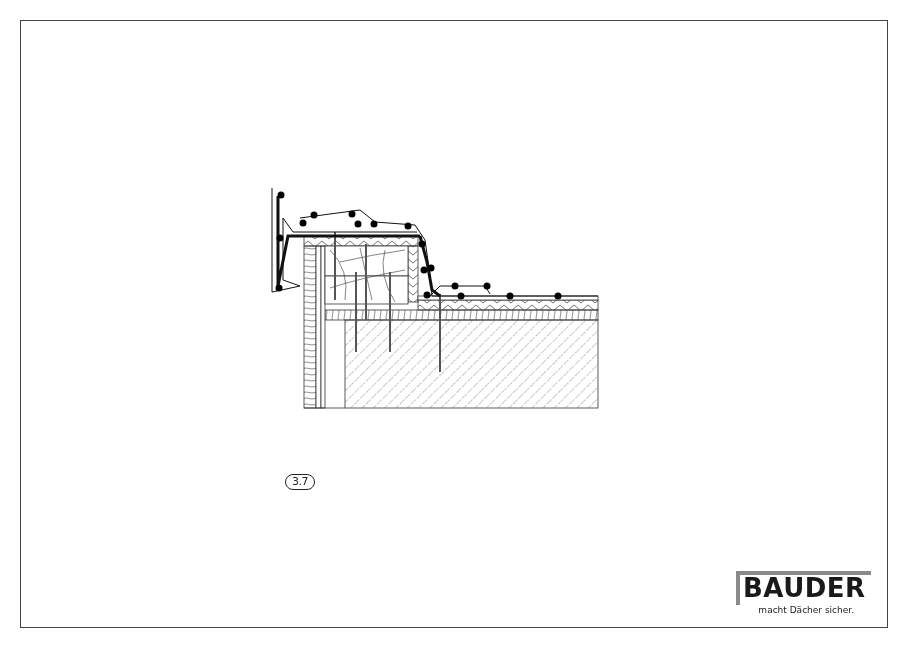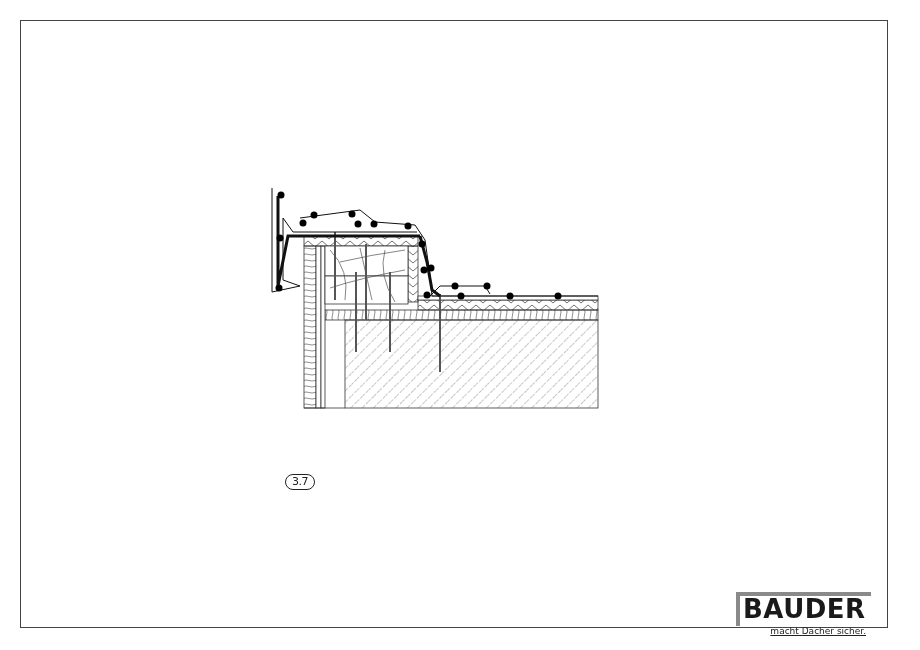--- a/index.html
+++ b/index.html
@@ -2,25 +2,25 @@
 <html><head>
 <meta charset="utf-8">
 <style>
   html, body { margin:0; padding:0; background:#ffffff; }
   body { width:920px; height:650px; position:relative; overflow:hidden; font-family:"DejaVu Sans", sans-serif; }
   .frame { position:absolute; left:20px; top:20px; width:868px; height:608px; border:1.5px solid #444; box-sizing:border-box; }
   .drawing { position:absolute; left:0; top:0; }
   .caption { position:absolute; left:285px; top:474px; display:flex; align-items:center; color:#222; }
   .badge { display:inline-block; font-size:11px; line-height:14px; padding:0 6px; border:1.2px solid #222; border-radius:8px; letter-spacing:-0.5px; }
   .caption-text { font-size:11.5px; font-family:"DejaVu Sans", sans-serif; font-weight:200; letter-spacing:0.2px; }
-  .logo { position:absolute; left:733px; top:569px; width:140px; height:52px;margin-top:21px; }
+  .logo { position:absolute; left:733px; top:569px; width:140px; height:52px; }
   .logo-bar-top { position:absolute; left:3px; top:2px; width:135px; height:4px; background:#8a8a8a; }
   .logo-bar-left { position:absolute; left:3px; top:2px; width:4px; height:34px; background:#8a8a8a; }
   .logo-word { position:absolute; left:10px; top:4px; font-family:"DejaVu Sans", sans-serif; font-weight:bold; font-size:26px; letter-spacing:0.5px; color:#1a1a1a; line-height:30px; }
-  .logo-tag { position:absolute; right:7px; top:36px; font-family:"DejaVu Sans", sans-serif; font-size:9px; color:#222;text-decoration:underline; }
+  .logo-tag { position:absolute; right:19px; top:36px; font-family:"DejaVu Sans", sans-serif; font-size:9px; color:#222; }
 </style>
 </head>
 <body>
 
 <div class="frame"></div>
 
 <svg class="drawing" width="920" height="650" viewBox="0 0 920 650">
   <defs>
     <pattern id="concrete" patternUnits="userSpaceOnUse" width="8" height="8" patternTransform="rotate(45)">
       <line x1="0" y1="0" x2="0" y2="8" stroke="#555" stroke-width="0.7" stroke-dasharray="3,1.5"></line>

